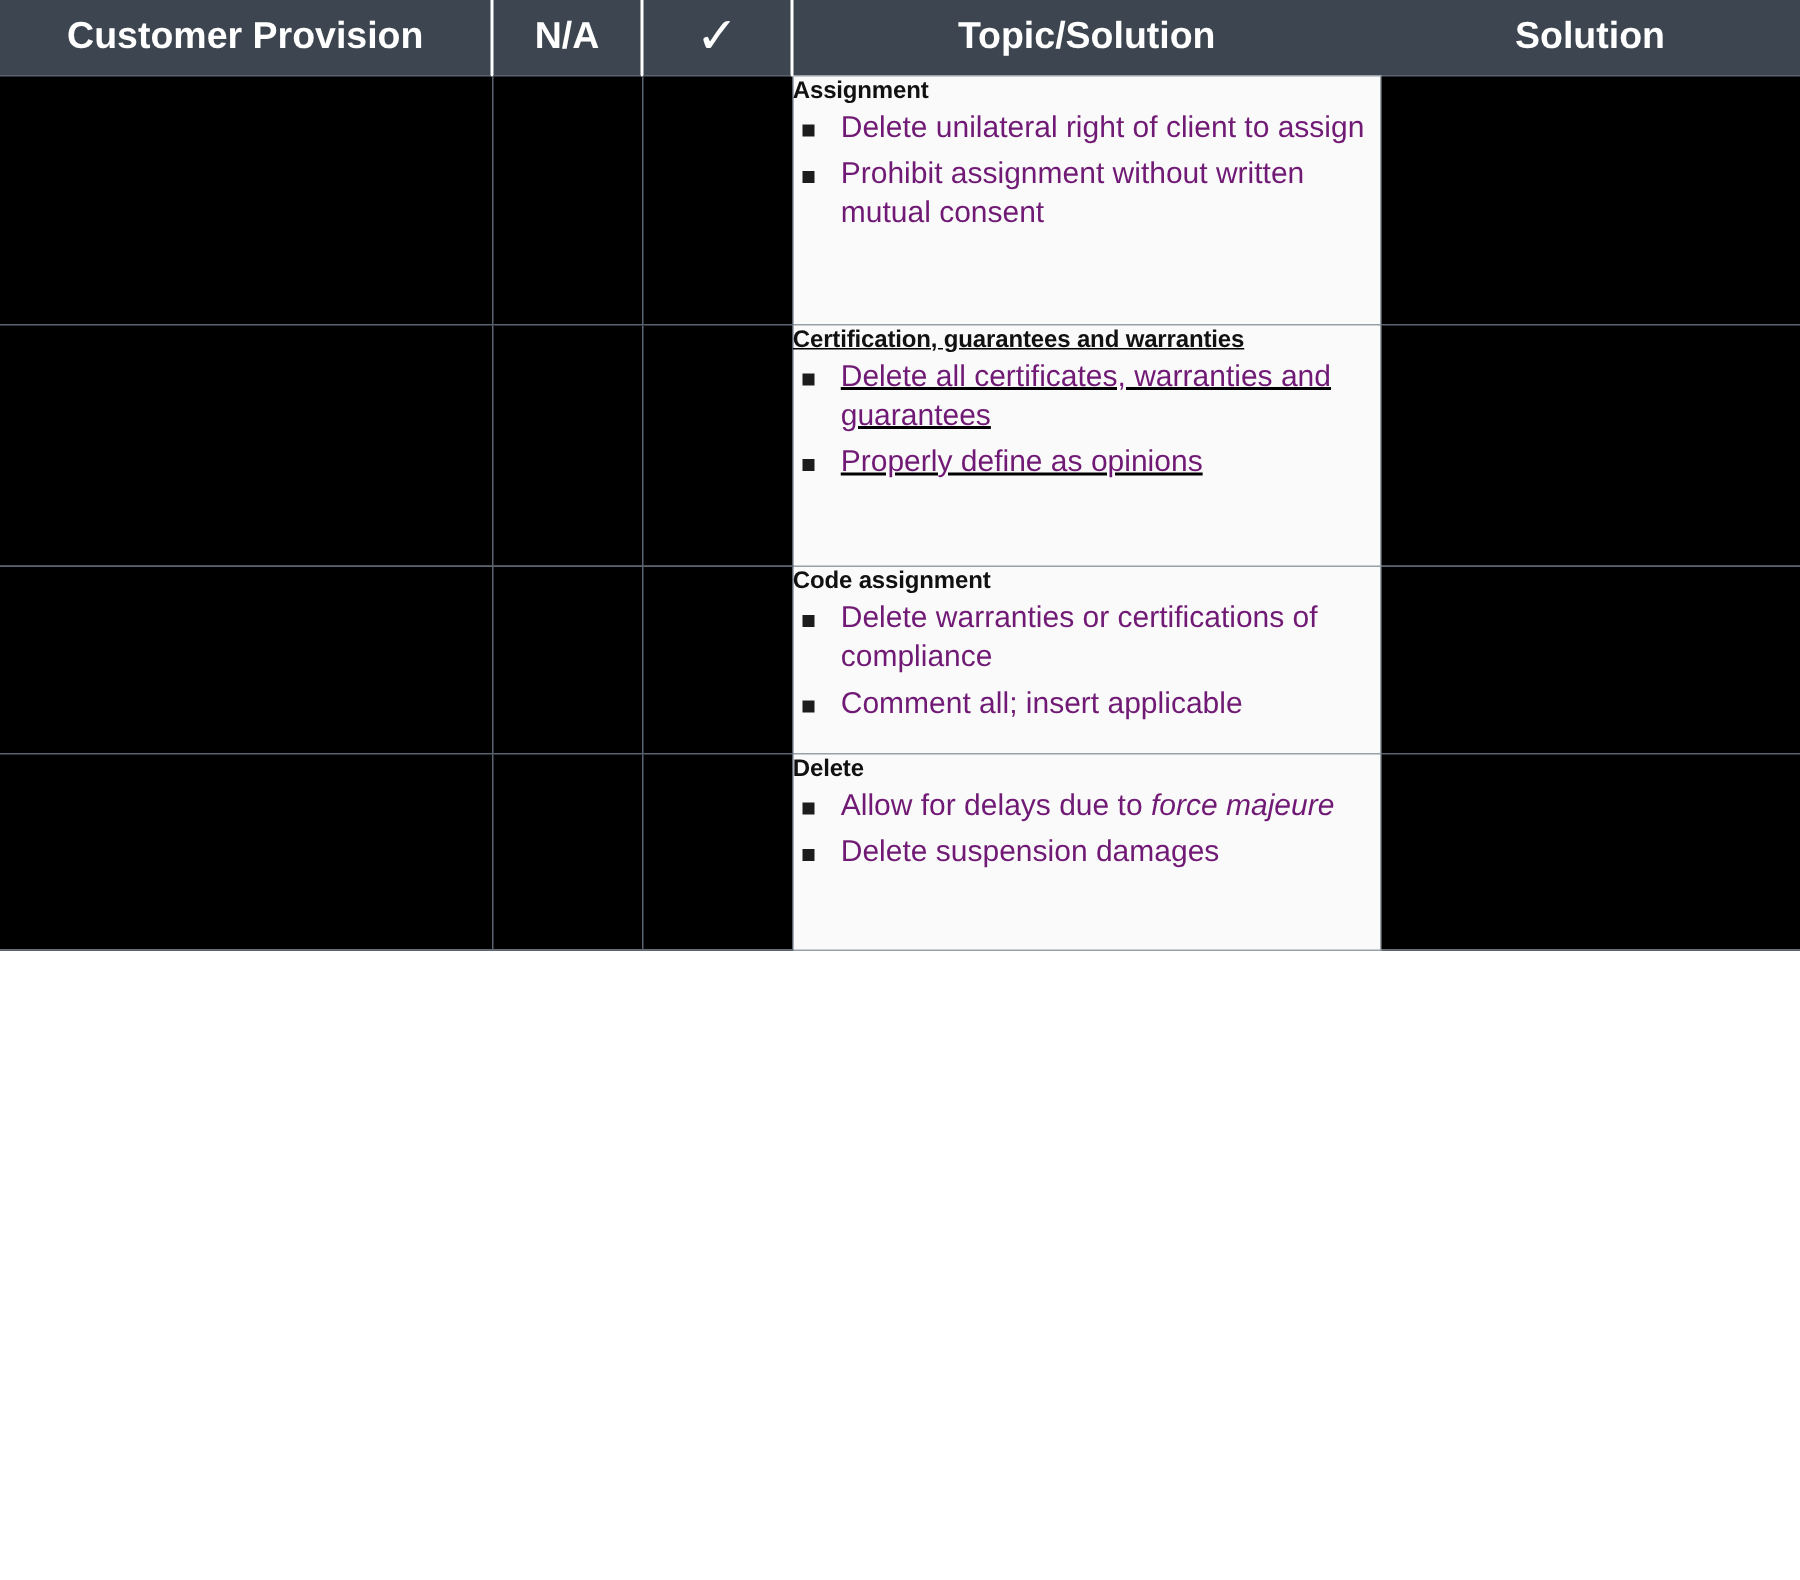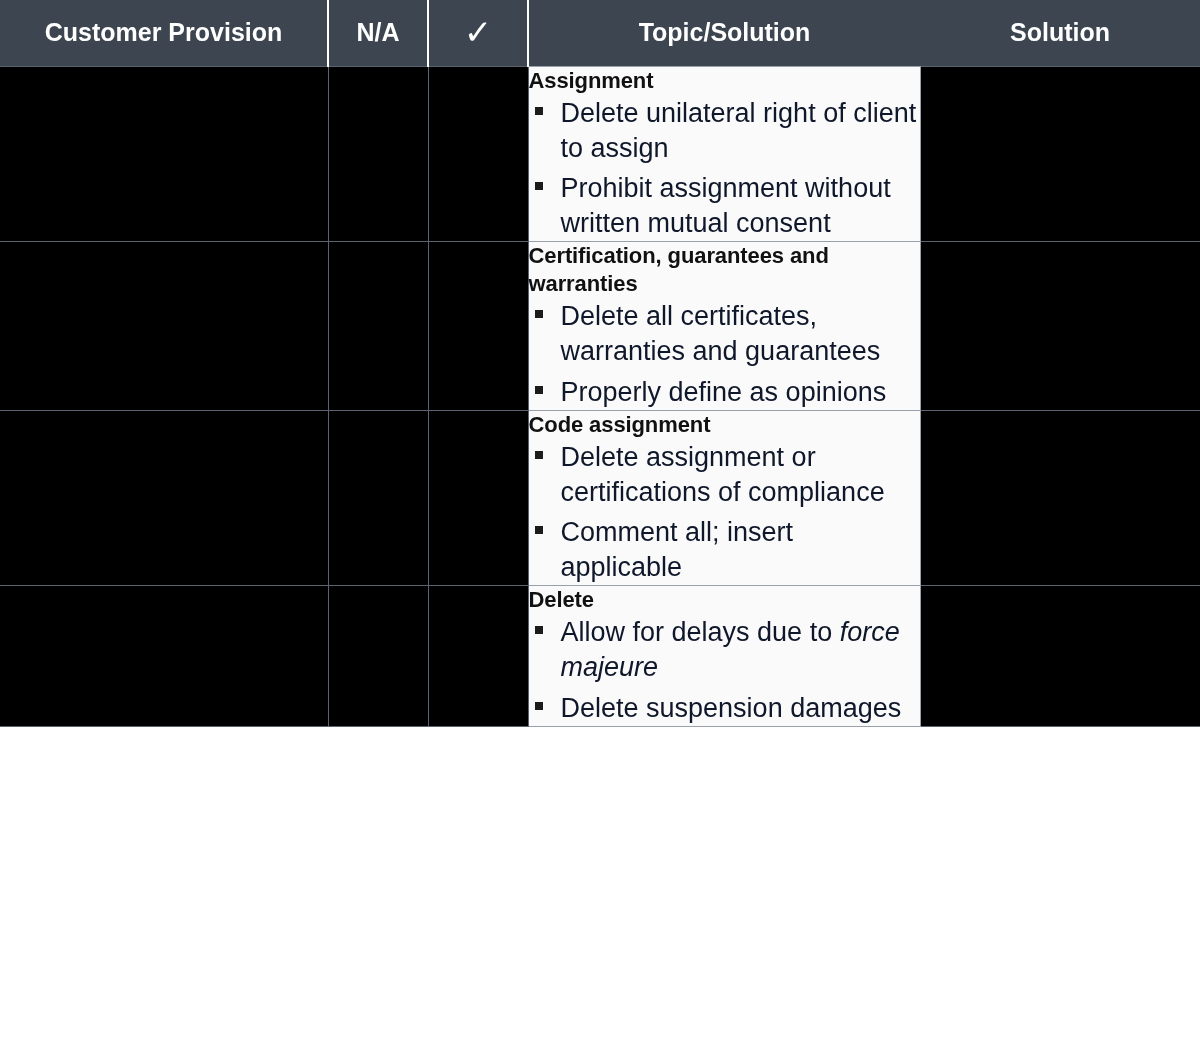--- a/index.html
+++ b/index.html
@@ -21,21 +21,21 @@
     border-collapse: collapse;
     table-layout: fixed;
   }
 
   
   .checklist-table thead th {
     background: #3d4650;
     color: #ffffff;
     font-weight: bold;
     font-size: 25px;
-    height: 66px;
+    height: 50px;
     padding: 0 6px;
     text-align: center;
     vertical-align: middle;
     border: none;
     box-sizing: border-box;
     margin-left: 43px;
   }
   .checklist-table thead th.hdr-sep {
     border-right: 2px solid #ffffff;
   }
@@ -79,39 +79,39 @@
   }
 
   td.cell-topic {
     background: #fafafa;
     border: 1px solid #98a0aa;
     padding: 7px 10px 8px 8px;
     color: #1a1a1a;
   }
 
   .topic-title {
-    font-size: 22px;
+    font-size: 16px;
     font-weight: bold;
     line-height: 1.28;
     color: #111111;
     margin: 0 0 1px 0;
     letter-spacing: -0.1px;
   }
 
   ul.topic-list {
     list-style: none;
     margin: 0;
     padding: 0;
   }
   ul.topic-list li {
     position: relative;
     padding-left: 32px;
-    font-size: 27px;
+    font-size: 20px;
     line-height: 1.3;
-    color: #0f172a;
+    color: #701a75;
     margin: 0 0 5px 0;
   }
   ul.topic-list li:last-child {
     margin-bottom: 0;
   }
   ul.topic-list li::before {
     content: "";
     position: absolute;
     left: 6px;
     top: 11px;
@@ -150,41 +150,41 @@
         <td class="cell-dark "></td>
         <td class="cell-topic">
           <div class="topic-title">Assignment</div>
           <ul class="topic-list">
             <li>Delete unilateral right of client to assign</li>
             <li>Prohibit assignment without written mutual consent</li>
           </ul>
         </td>
         <td class="cell-comment"></td>
       </tr>
-      <tr style="height: 161px;">
+      <tr style="height: 161px; text-decoration: underline;">
         <td class="cell-dark cell-provision"></td>
         <td class="cell-dark "></td>
         <td class="cell-dark "></td>
         <td class="cell-topic">
           <div class="topic-title">Certification, guarantees and warranties</div>
           <ul class="topic-list">
             <li>Delete all certificates, warranties and guarantees</li>
             <li>Properly define as opinions</li>
           </ul>
         </td>
         <td class="cell-comment"></td>
       </tr>
       <tr style="height: 125px;">
         <td class="cell-dark cell-provision"></td>
         <td class="cell-dark "></td>
         <td class="cell-dark "></td>
         <td class="cell-topic">
           <div class="topic-title">Code assignment</div>
           <ul class="topic-list">
-            <li>Delete assignment or certifications of compliance</li>
+            <li>Delete warranties or certifications of compliance</li>
             <li>Comment all; insert applicable</li>
           </ul>
         </td>
         <td class="cell-comment"></td>
       </tr>
       <tr style="height: 131px;">
         <td class="cell-dark cell-provision"></td>
         <td class="cell-dark "></td>
         <td class="cell-dark "></td>
         <td class="cell-topic">

